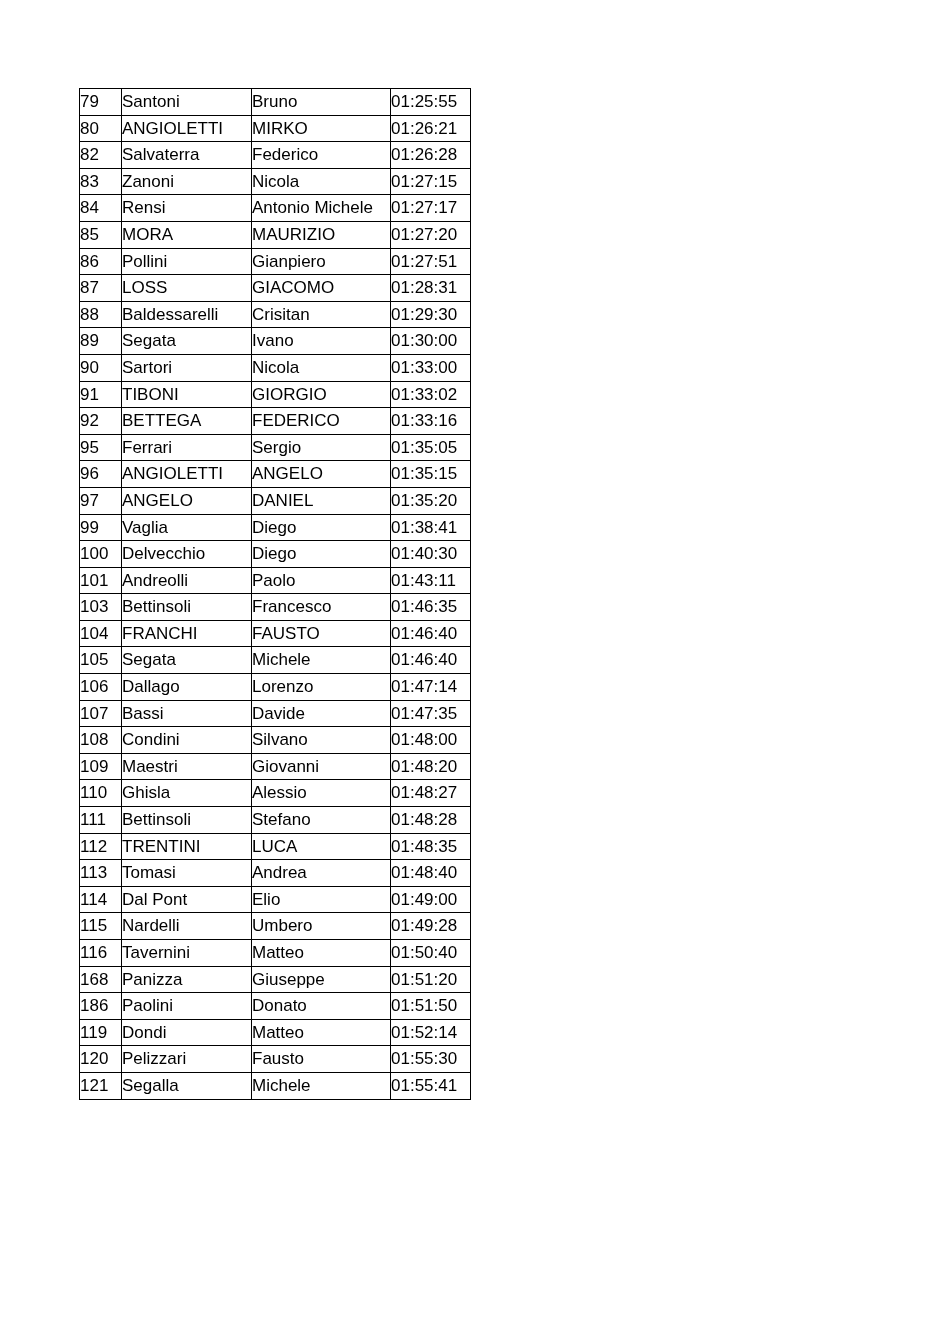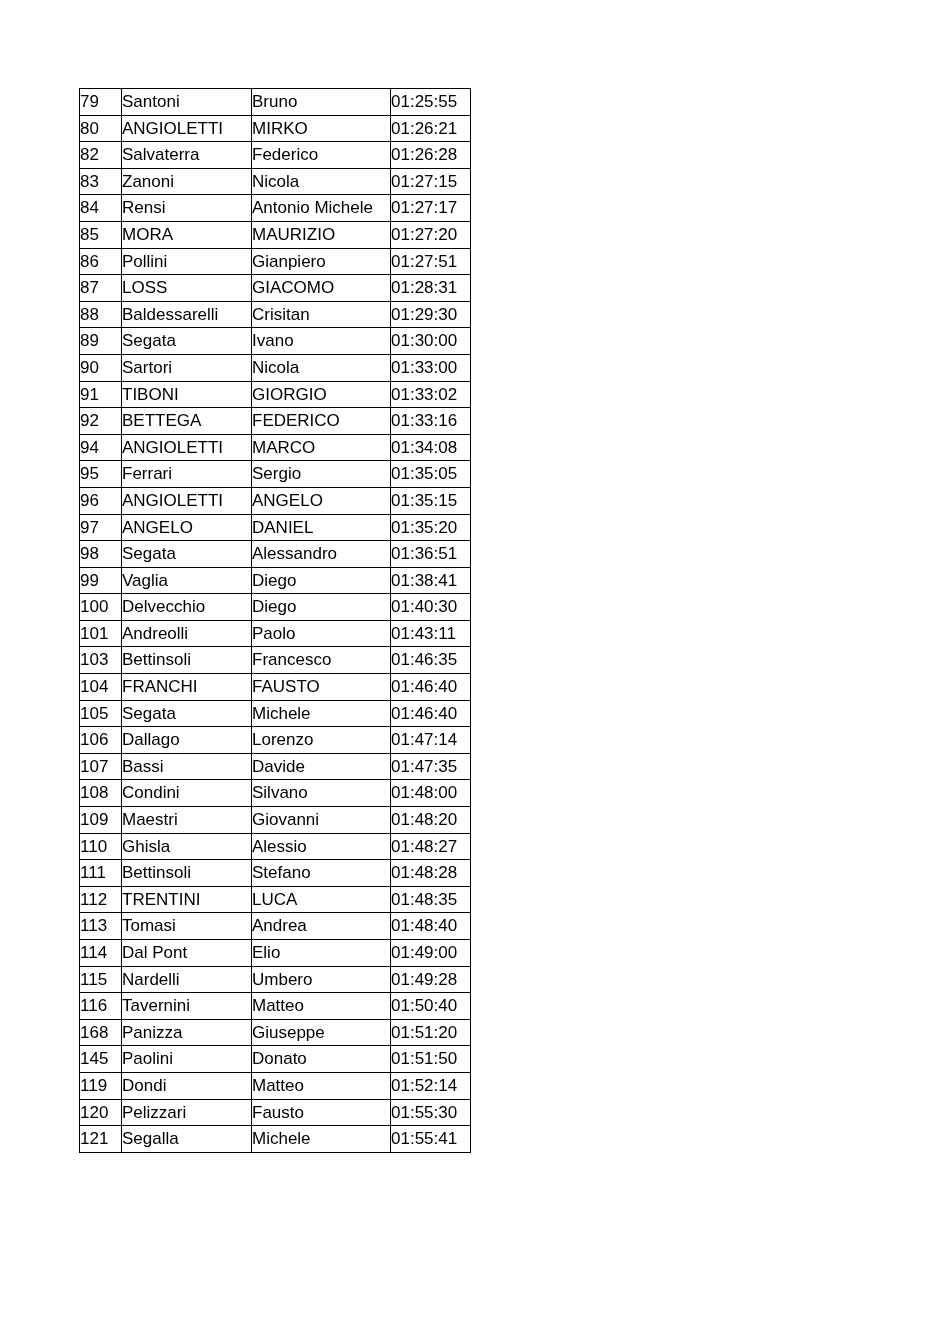--- a/index.html
+++ b/index.html
@@ -133,50 +133,38 @@
           <td class="col-first_name">GIORGIO</td>
           <td class="col-time">01:33:02</td>
         </tr>
         <tr>
           <td class="col-rank">92</td>
           <td class="col-surname">BETTEGA</td>
           <td class="col-first_name">FEDERICO</td>
           <td class="col-time">01:33:16</td>
         </tr>
         <tr>
-          <td class="col-rank">94</td>
-          <td class="col-surname">ANGIOLETTI</td>
-          <td class="col-first_name">MARCO</td>
-          <td class="col-time">01:34:08</td>
-        </tr>
-        <tr>
           <td class="col-rank">95</td>
           <td class="col-surname">Ferrari</td>
           <td class="col-first_name">Sergio</td>
           <td class="col-time">01:35:05</td>
         </tr>
         <tr>
           <td class="col-rank">96</td>
           <td class="col-surname">ANGIOLETTI</td>
           <td class="col-first_name">ANGELO</td>
           <td class="col-time">01:35:15</td>
         </tr>
         <tr>
           <td class="col-rank">97</td>
           <td class="col-surname">ANGELO</td>
           <td class="col-first_name">DANIEL</td>
           <td class="col-time">01:35:20</td>
         </tr>
         <tr>
-          <td class="col-rank">98</td>
-          <td class="col-surname">Segata</td>
-          <td class="col-first_name">Alessandro</td>
-          <td class="col-time">01:36:51</td>
-        </tr>
-        <tr>
           <td class="col-rank">99</td>
           <td class="col-surname">Vaglia</td>
           <td class="col-first_name">Diego</td>
           <td class="col-time">01:38:41</td>
         </tr>
         <tr>
           <td class="col-rank">100</td>
           <td class="col-surname">Delvecchio</td>
           <td class="col-first_name">Diego</td>
           <td class="col-time">01:40:30</td>
@@ -271,21 +259,21 @@
           <td class="col-first_name">Matteo</td>
           <td class="col-time">01:50:40</td>
         </tr>
         <tr>
           <td class="col-rank">168</td>
           <td class="col-surname">Panizza</td>
           <td class="col-first_name">Giuseppe</td>
           <td class="col-time">01:51:20</td>
         </tr>
         <tr>
-          <td class="col-rank">145</td>
+          <td class="col-rank">186</td>
           <td class="col-surname">Paolini</td>
           <td class="col-first_name">Donato</td>
           <td class="col-time">01:51:50</td>
         </tr>
         <tr>
           <td class="col-rank">119</td>
           <td class="col-surname">Dondi</td>
           <td class="col-first_name">Matteo</td>
           <td class="col-time">01:52:14</td>
         </tr>

